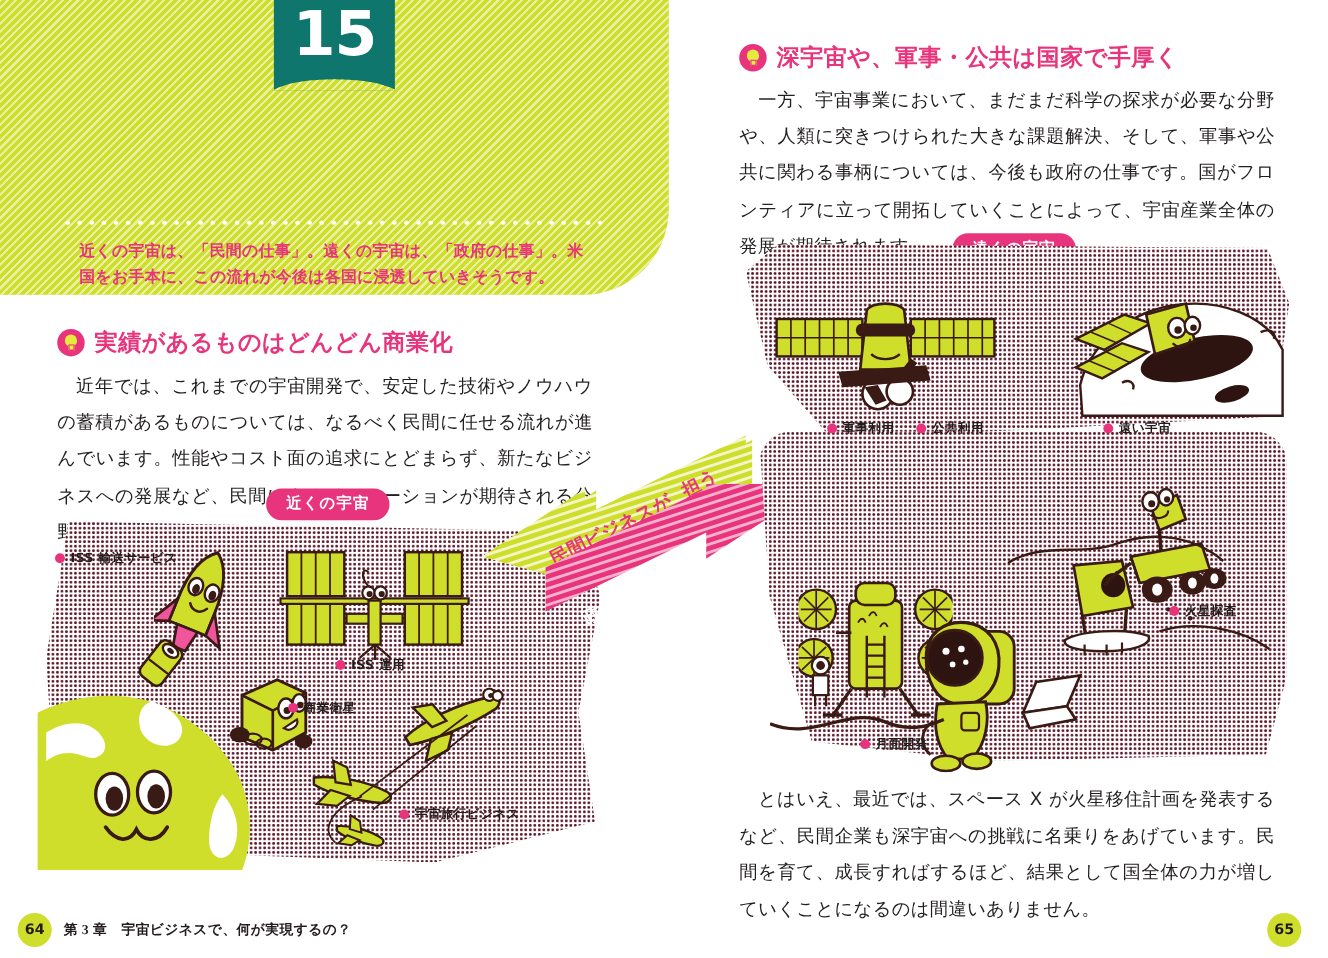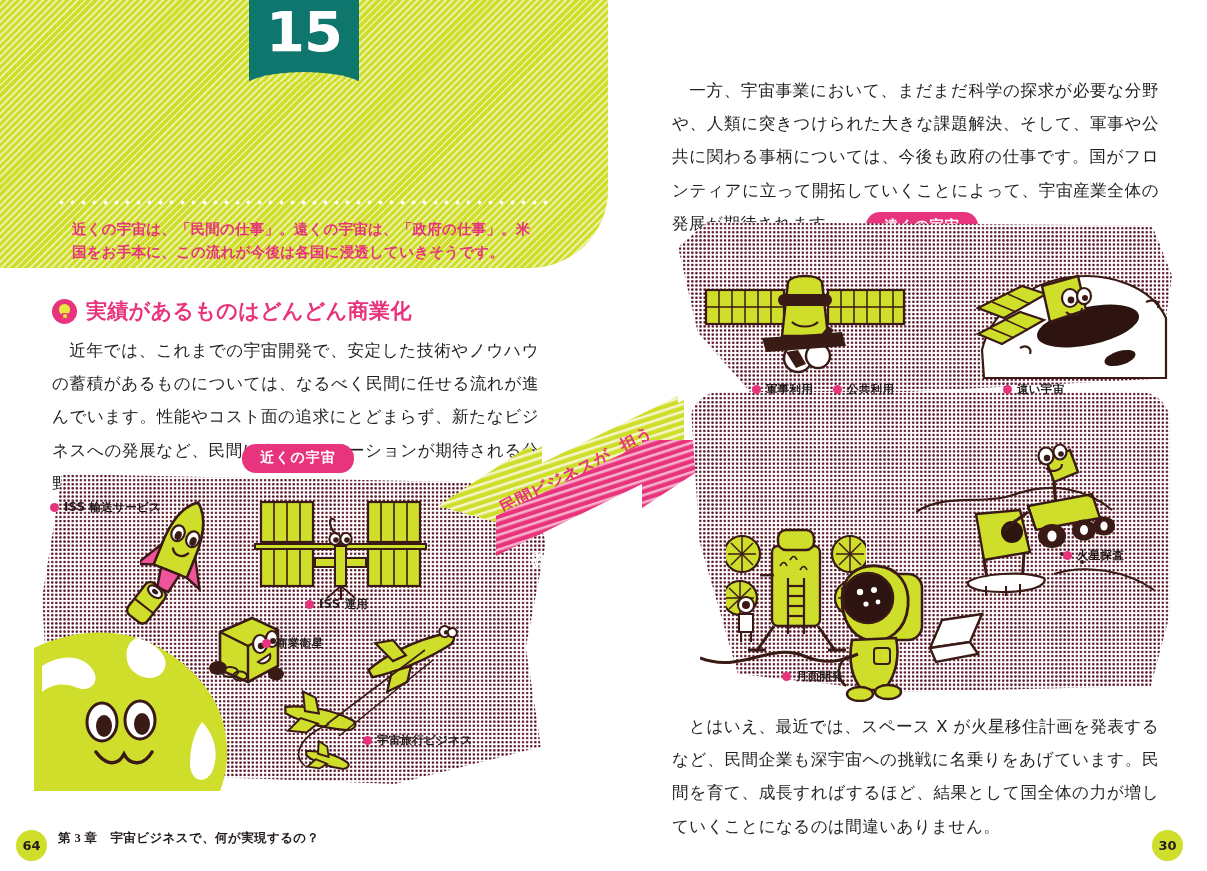--- a/index.html
+++ b/index.html
@@ -331,20 +331,26 @@
           <rect width="7" height="7" fill="#e8347c"></rect>
           <rect width="7" height="2.6" fill="#ffffff" opacity=".62"></rect>
         </pattern>
       </defs>
       <path d="M4 116 L150 44 L150 68 L244 6 L150 -20 L150 4 L4 76 Z" fill="url(#pstripe)"></path>
     </svg>
     <div class="arrow-txt" style="left:527px;top:536px;color:#ffffff;font-size:17px;transform:rotate(-27deg);">政府プロ</div>
     <div class="arrow-txt" style="left:604px;top:508px;color:#ffffff;font-size:17px;transform:rotate(-27deg);">ジェクトが担う</div>
   </div>
 
+  <div style="position:absolute;left:672px;top:38px;width:500px;">
+    <div class="sec-head">
+      <span class="bulb"></span>
+      <span>深宇宙や、軍事・公共は国家で手厚く</span>
+    </div>
+  </div>
 
   <div class="body-text" style="position:absolute;left:672px;top:74px;width:487px;">　一方、宇宙事業において、まだまだ科学の探求が必要な分野や、人類に突きつけられた大きな課題解決、そして、軍事や公共に関わる事柄については、今後も政府の仕事です。国がフロンティアに立って開拓していくことによって、宇宙産業全体の発展が期待されます。</div>
 
   <div style="position:absolute;left:672px;top:188px;width:500px;text-align:center;margin-top:24px;">
     <span class="pill">遠くの宇宙</span>
   </div>
 
   <div>
     <div class="halftone" style="left:678px;top:222px;width:494px;height:178px;border-radius:34px;
                 clip-path:polygon(6% 0%,96% 2%,100% 30%,97% 88%,16% 100%,4% 62%,0% 14%);"></div>
@@ -534,21 +540,21 @@
       <span>火星探査</span>
     </div>
     <div class="ill-label" style="left:782px;top:669px;">
       <span class="dotm"></span>
       <span>月面開発</span>
     </div>
   </div>
 
   <div class="body-text" style="position:absolute;left:672px;top:710px;width:487px;">　とはいえ、最近では、スペース X が火星移住計画を発表するなど、民間企業も深宇宙への挑戦に名乗りをあげています。民間を育て、成長すればするほど、結果として国全体の力が増していくことになるのは間違いありません。</div>
 
-  <div style="position:absolute;left:16px;top:830px;display:flex;gap:11px;">
+  <div style="position:absolute;left:16px;top:830px;display:flex;align-items:center;gap:11px;">
     <div class="pagenum">64</div>
     <div class="foot-txt">第 3 章　宇宙ビジネスで、何が実現するの？</div>
   </div>
   <div style="position:absolute;left:1152px;top:830px;">
-    <div class="pagenum">30</div>
+    <div class="pagenum">65</div>
   </div>
 
 </div>
 
 </body></html>

